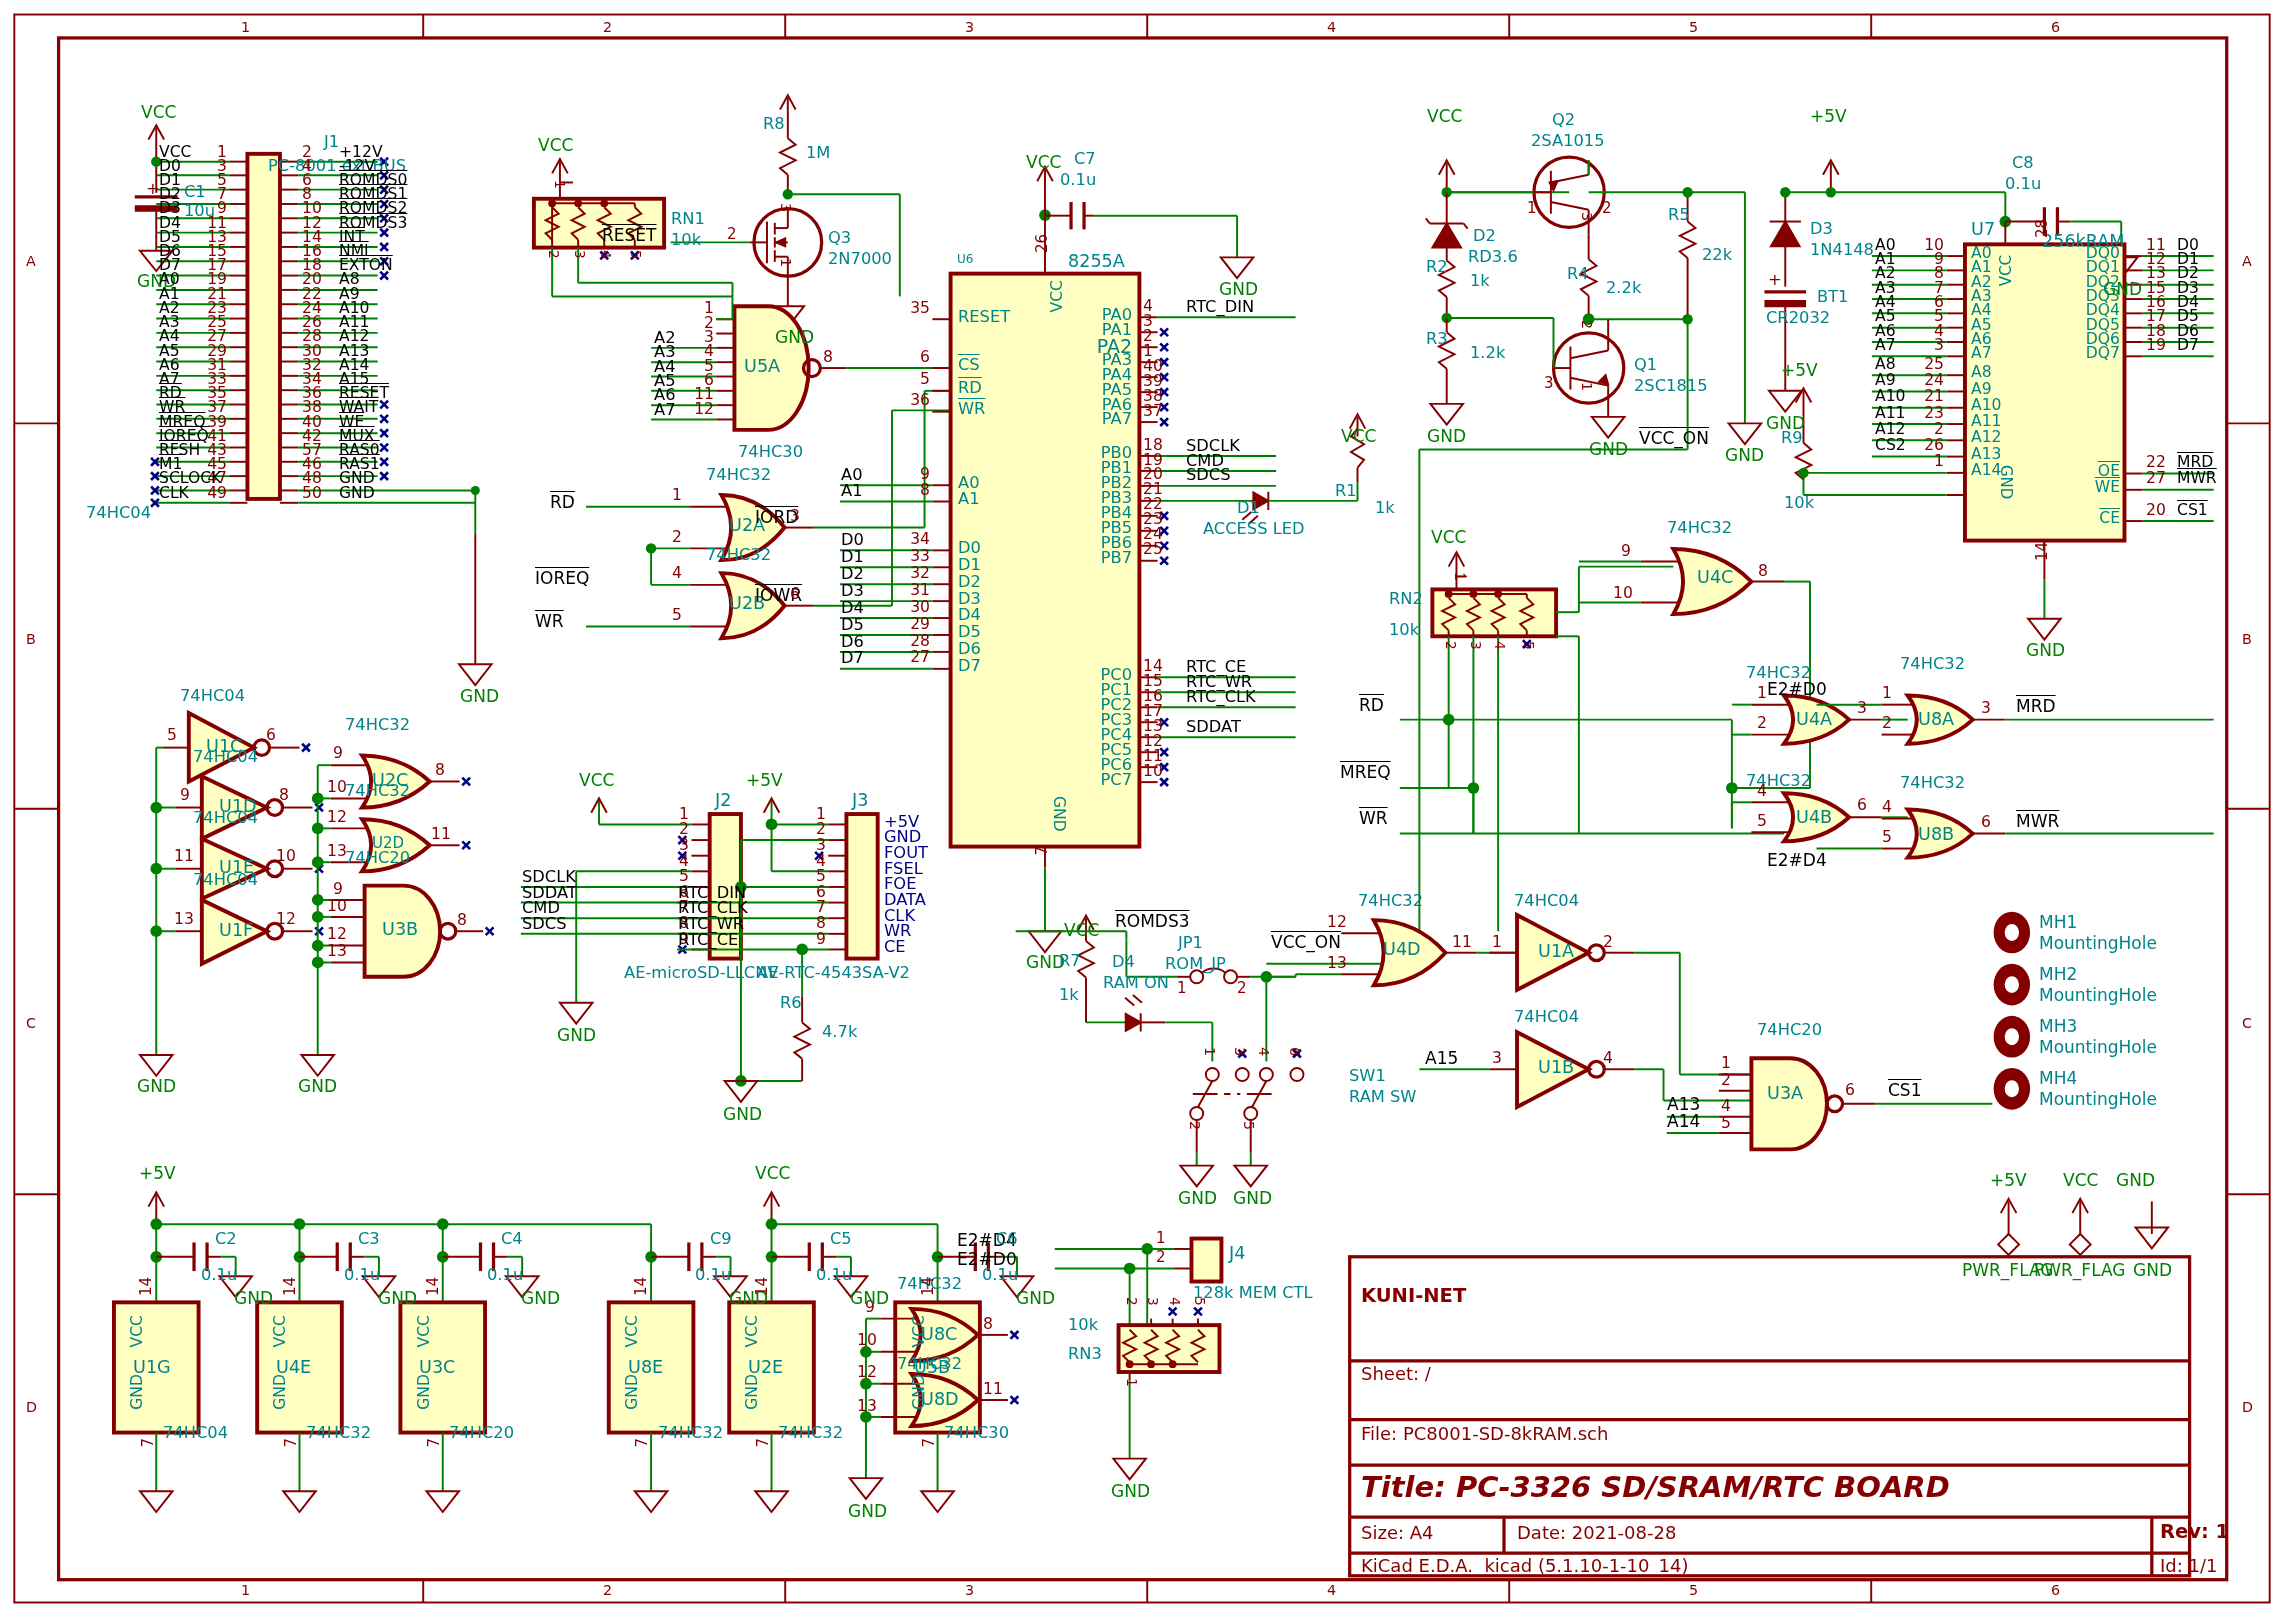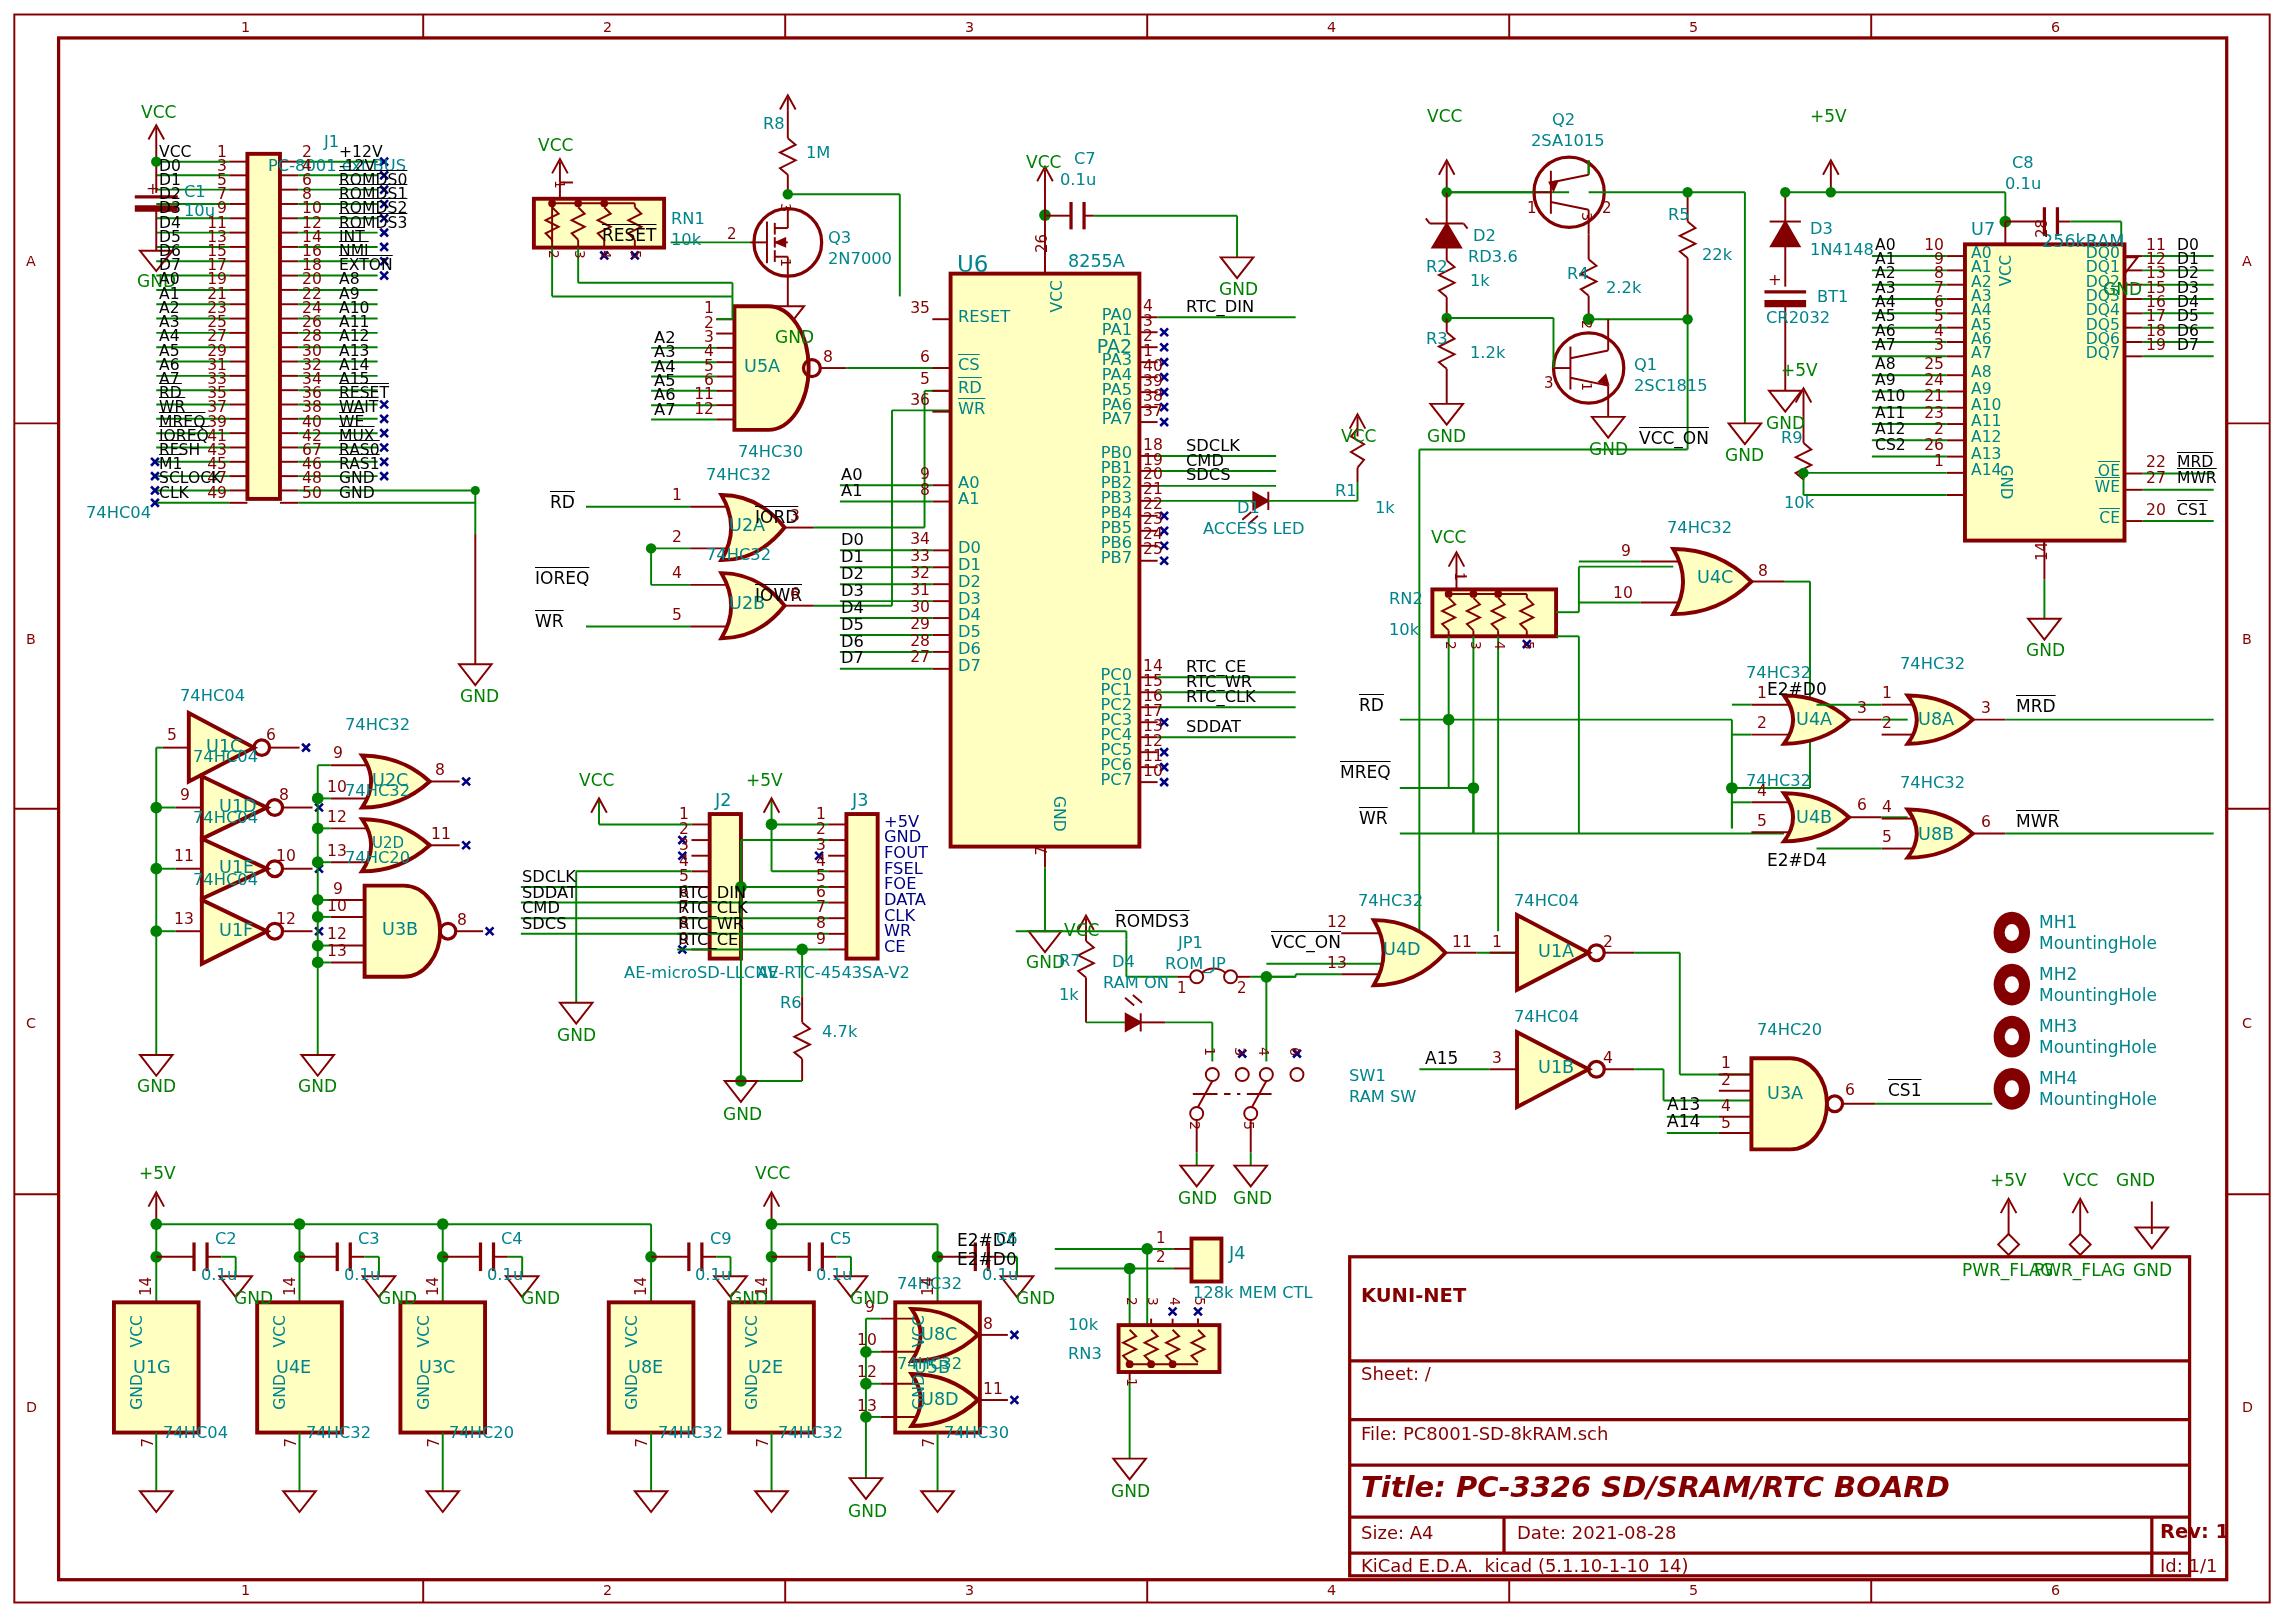--- a/index.html
+++ b/index.html
@@ -1388,21 +1388,21 @@
 
 <div class="lbl c-netname ovl" style="left:755px;top:509px;font-size:17px;">IORD</div>
 <div class="lbl c-netname ovl" style="left:755px;top:587px;font-size:17px;">IOWR</div>
 <div class="lbl c-pin" style="left:672px;top:488px;font-size:15.6px;">1</div>
 <div class="lbl c-pin" style="left:672px;top:530px;font-size:15.6px;">2</div>
 <div class="lbl c-pin" style="left:790px;top:509px;font-size:15.6px;">3</div>
 <div class="lbl c-pin" style="left:672px;top:566px;font-size:15.6px;">4</div>
 <div class="lbl c-pin" style="left:672px;top:608px;font-size:15.6px;">5</div>
 <div class="lbl c-pin" style="left:790px;top:587px;font-size:15.6px;">6</div>
 
-<div class="lbl c-ref" style="left:957px;top:253px;font-size:23px;">U6</div>
+<div class="lbl c-ref" style="left:957px;top:253px;font-size:12px;">U6</div>
 <div class="lbl c-ref" style="left:1068px;top:253px;font-size:17.6px;">8255A</div>
 <div class="lbl c-pin" style="left:1035px;top:234px;font-size:15px;writing-mode:vertical-rl;transform:rotate(180deg);">26</div>
 <div class="lbl c-ref" style="left:1050px;top:280px;font-size:15.6px;writing-mode:vertical-rl;transform:rotate(180deg);">VCC</div>
 <div class="lbl c-pin" style="left:1035px;top:846px;font-size:15px;writing-mode:vertical-rl;transform:rotate(180deg);">7</div>
 <div class="lbl c-ref" style="left:1050px;top:796px;font-size:15.6px;writing-mode:vertical-rl;">GND</div>
 <div class="lbl c-wire" style="left:1026px;top:154px;font-size:17px;">VCC</div>
 <div class="lbl c-ref" style="left:1074px;top:151px;font-size:16.3px;">C7</div>
 <div class="lbl c-ref" style="left:1060px;top:172px;font-size:16.3px;">0.1u</div>
 <div class="lbl c-wire" style="left:1219px;top:281px;font-size:17px;">GND</div>
 <div class="lbl c-wire" style="left:1026px;top:954px;font-size:17px;">GND</div>
@@ -1731,21 +1731,21 @@
       <div class="lbl c-pin" style="left: 302px; top: 372px; font-size: 15.6px;">34</div>
       <div class="lbl c-netname" style="left: 339px; top: 372px; font-size: 15.6px;">A15</div>
       <div class="lbl c-pin" style="left: 302px; top: 386px; font-size: 15.6px;">36</div>
       <div class="lbl c-netname ovl" style="left: 339px; top: 386px; font-size: 15.6px;">RESET</div>
       <div class="lbl c-pin" style="left: 302px; top: 400px; font-size: 15.6px;">38</div>
       <div class="lbl c-netname ovl" style="left: 339px; top: 400px; font-size: 15.6px;">WAIT</div>
       <div class="lbl c-pin" style="left: 302px; top: 415px; font-size: 15.6px;">40</div>
       <div class="lbl c-netname ovl" style="left: 339px; top: 415px; font-size: 15.6px;">WE</div>
       <div class="lbl c-pin" style="left: 302px; top: 429px; font-size: 15.6px;">42</div>
       <div class="lbl c-netname ovl" style="left: 339px; top: 429px; font-size: 15.6px;">MUX</div>
-      <div class="lbl c-pin" style="left: 302px; top: 443px; font-size: 15.6px;">67</div>
+      <div class="lbl c-pin" style="left: 302px; top: 443px; font-size: 15.6px;">57</div>
       <div class="lbl c-netname ovl" style="left: 339px; top: 443px; font-size: 15.6px;">RAS0</div>
       <div class="lbl c-pin" style="left: 302px; top: 457px; font-size: 15.6px;">46</div>
       <div class="lbl c-netname ovl" style="left: 339px; top: 457px; font-size: 15.6px;">RAS1</div>
       <div class="lbl c-pin" style="left: 302px; top: 471px; font-size: 15.6px;">48</div>
       <div class="lbl c-netname" style="left: 339px; top: 471px; font-size: 15.6px;">GND</div>
       <div class="lbl c-pin" style="left: 302px; top: 486px; font-size: 15.6px;">50</div>
       <div class="lbl c-netname" style="left: 339px; top: 486px; font-size: 15.6px;">GND</div>
     </div>
 <div id="u6-left">
       <div class="lbl c-pin" style="left: auto; top: 301px; font-size: 15.6px; right: 1354px;">35</div>

